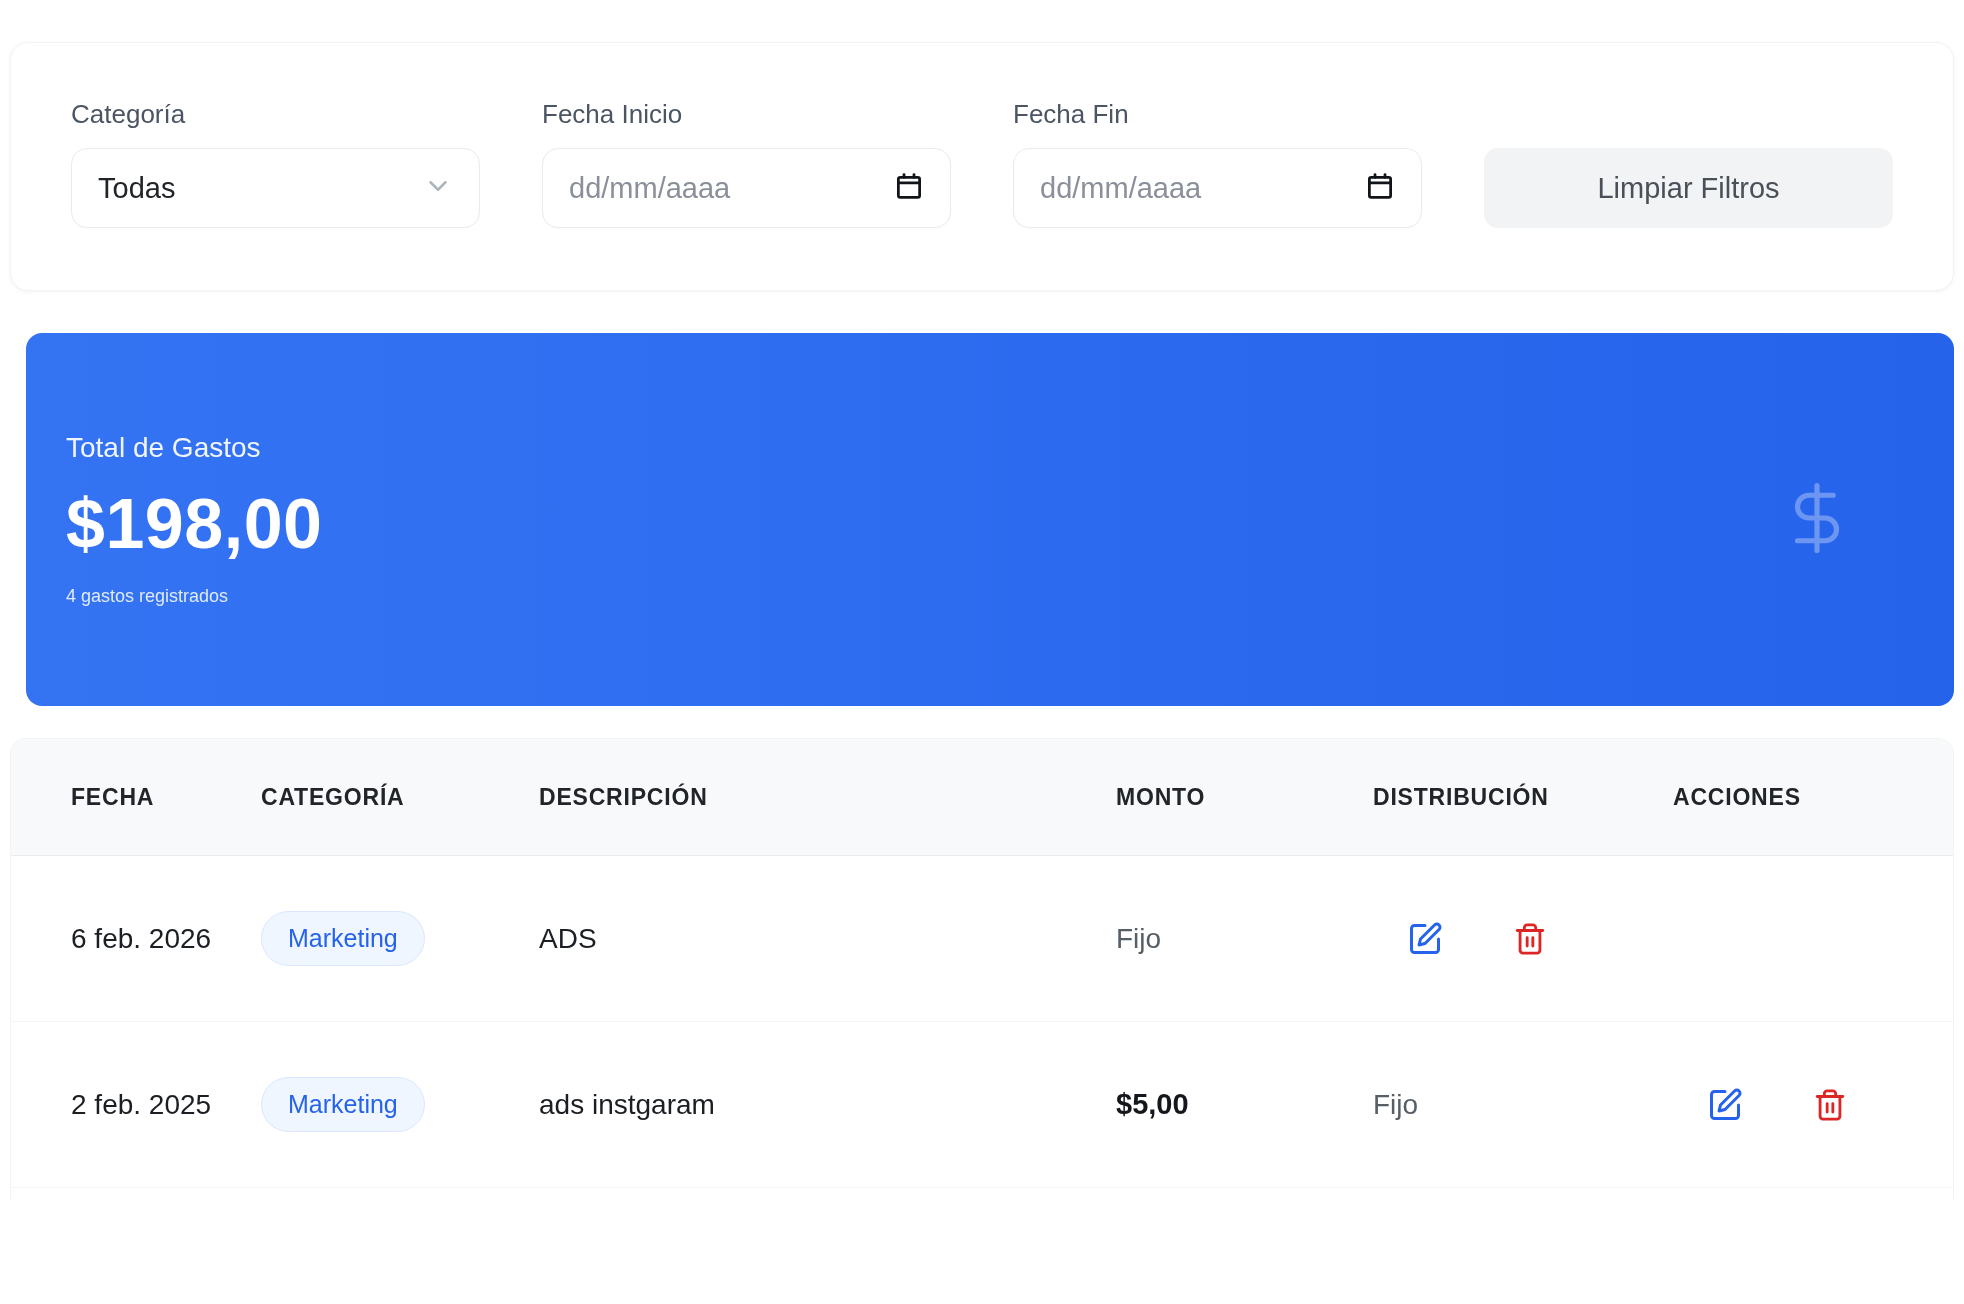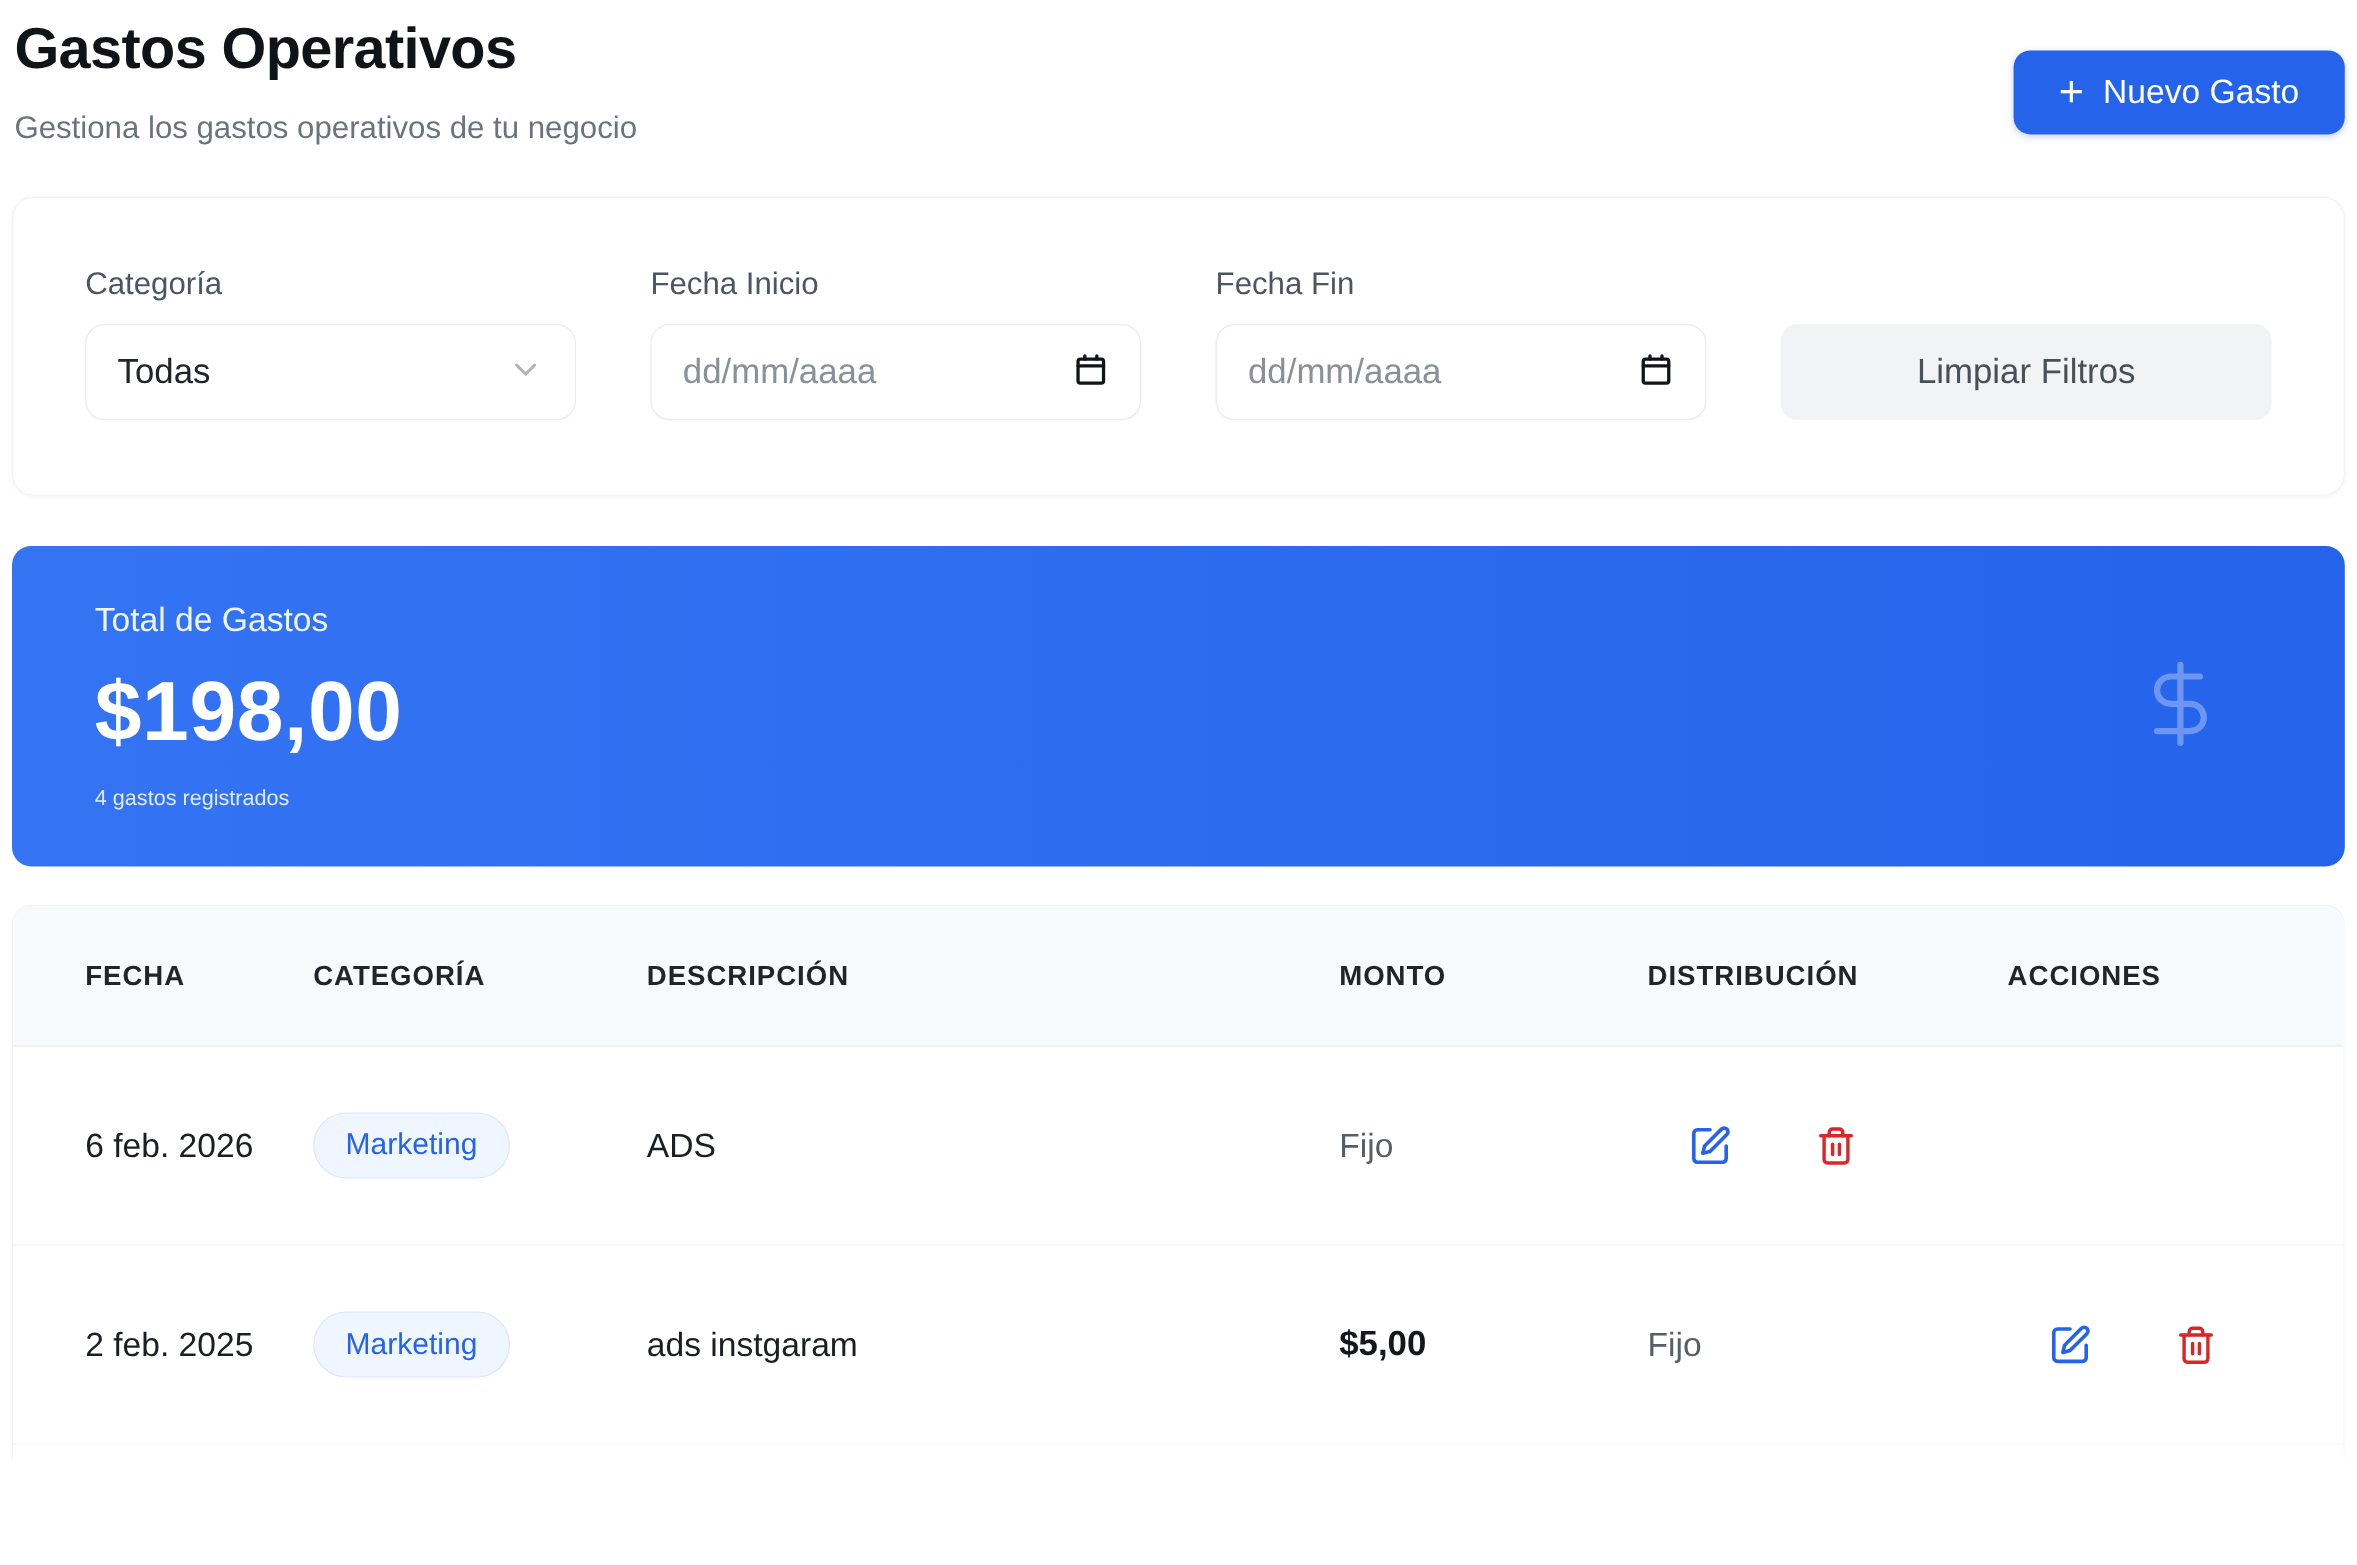--- a/index.html
+++ b/index.html
@@ -59,24 +59,24 @@
   .clear-filters-btn {
     margin-top: auto;
     height: 80px; border: none; border-radius: 14px;
     background: #f1f3f5; color: #495057;
     font-size: 29px; font-family: inherit; cursor: pointer;
   }
   .icon-svg { display: block; }
 
   
   .summary-banner {
-    margin: 42px 10px 0 10px;
-    height: 267px; border-radius: 16px;
+    margin: 42px 10px 0 26px;
+    height: 373px; border-radius: 16px;
     background: linear-gradient(90deg, #3474f3 0%, #2563eb 100%);
-    padding-left: 69px;
+    padding-left: 40px;
     display: flex; flex-direction: column; justify-content: center;
     position: relative; color: #fff;
   }
   .summary-label { font-size: 28px; color: rgba(255,255,255,0.93); }
   .summary-total { font-size: 70px; font-weight: 700; margin: 20px 0 22px 0; letter-spacing: 0.5px; }
   .summary-count { font-size: 18px; color: rgba(255,255,255,0.85); }
   .summary-dollar-icon {
     position: absolute; right: 98px; top: 50%; transform: translateY(-50%);
     opacity: 0.32;
   }
@@ -118,30 +118,20 @@
   .td-dist { font-size: 28px; color: #565e66; }
   .actions-cell { display: flex; gap: 62px; padding-left: 30px; align-items: center; }
   .icon-btn { background: none; border: none; cursor: pointer; padding: 4px; line-height: 0; }
   .row-stub { height: 12px; background: #ffffff; }
 </style>
 </head>
 <body>
 
 <div class="page">
 
-  <div class="header">
-    <div>
-      <div class="page-title">Gastos Operativos</div>
-      <div class="page-subtitle">Gestiona los gastos operativos de tu negocio</div>
-    </div>
-    <button class="new-expense-btn">
-      <span class="plus-glyph">+</span>
-      <span>Nuevo Gasto</span>
-    </button>
-  </div>
 
   <div class="filter-card">
     <div class="filter-col">
       <div class="filter-label">Categoría</div>
       <div class="control">
         <span class="value">Todas</span>
         <span class="icon-svg">
           <svg width="30" height="30" viewBox="0 0 24 24" fill="none" stroke="#adb5bd" stroke-width="2" stroke-linecap="round" stroke-linejoin="round">
               <polyline points="6 9 12 15 18 9"></polyline>
             </svg>

